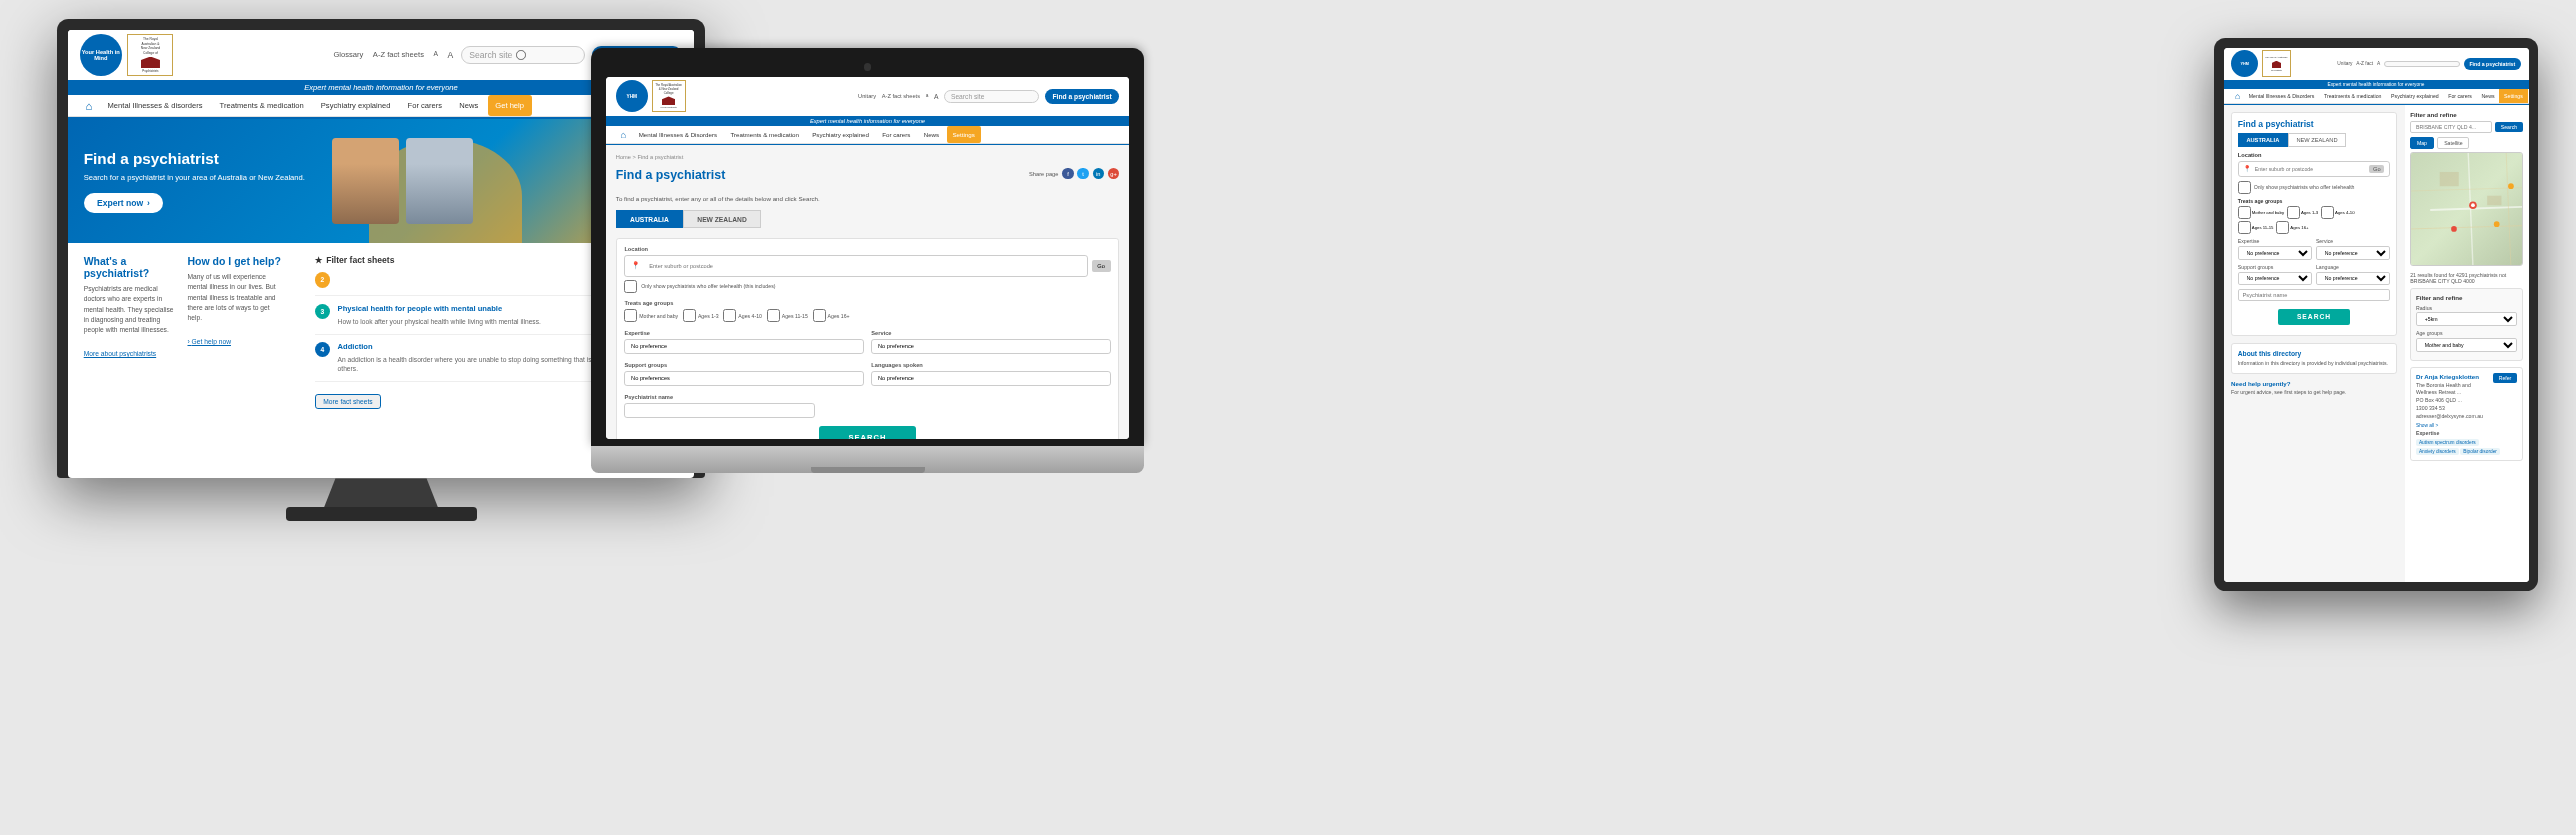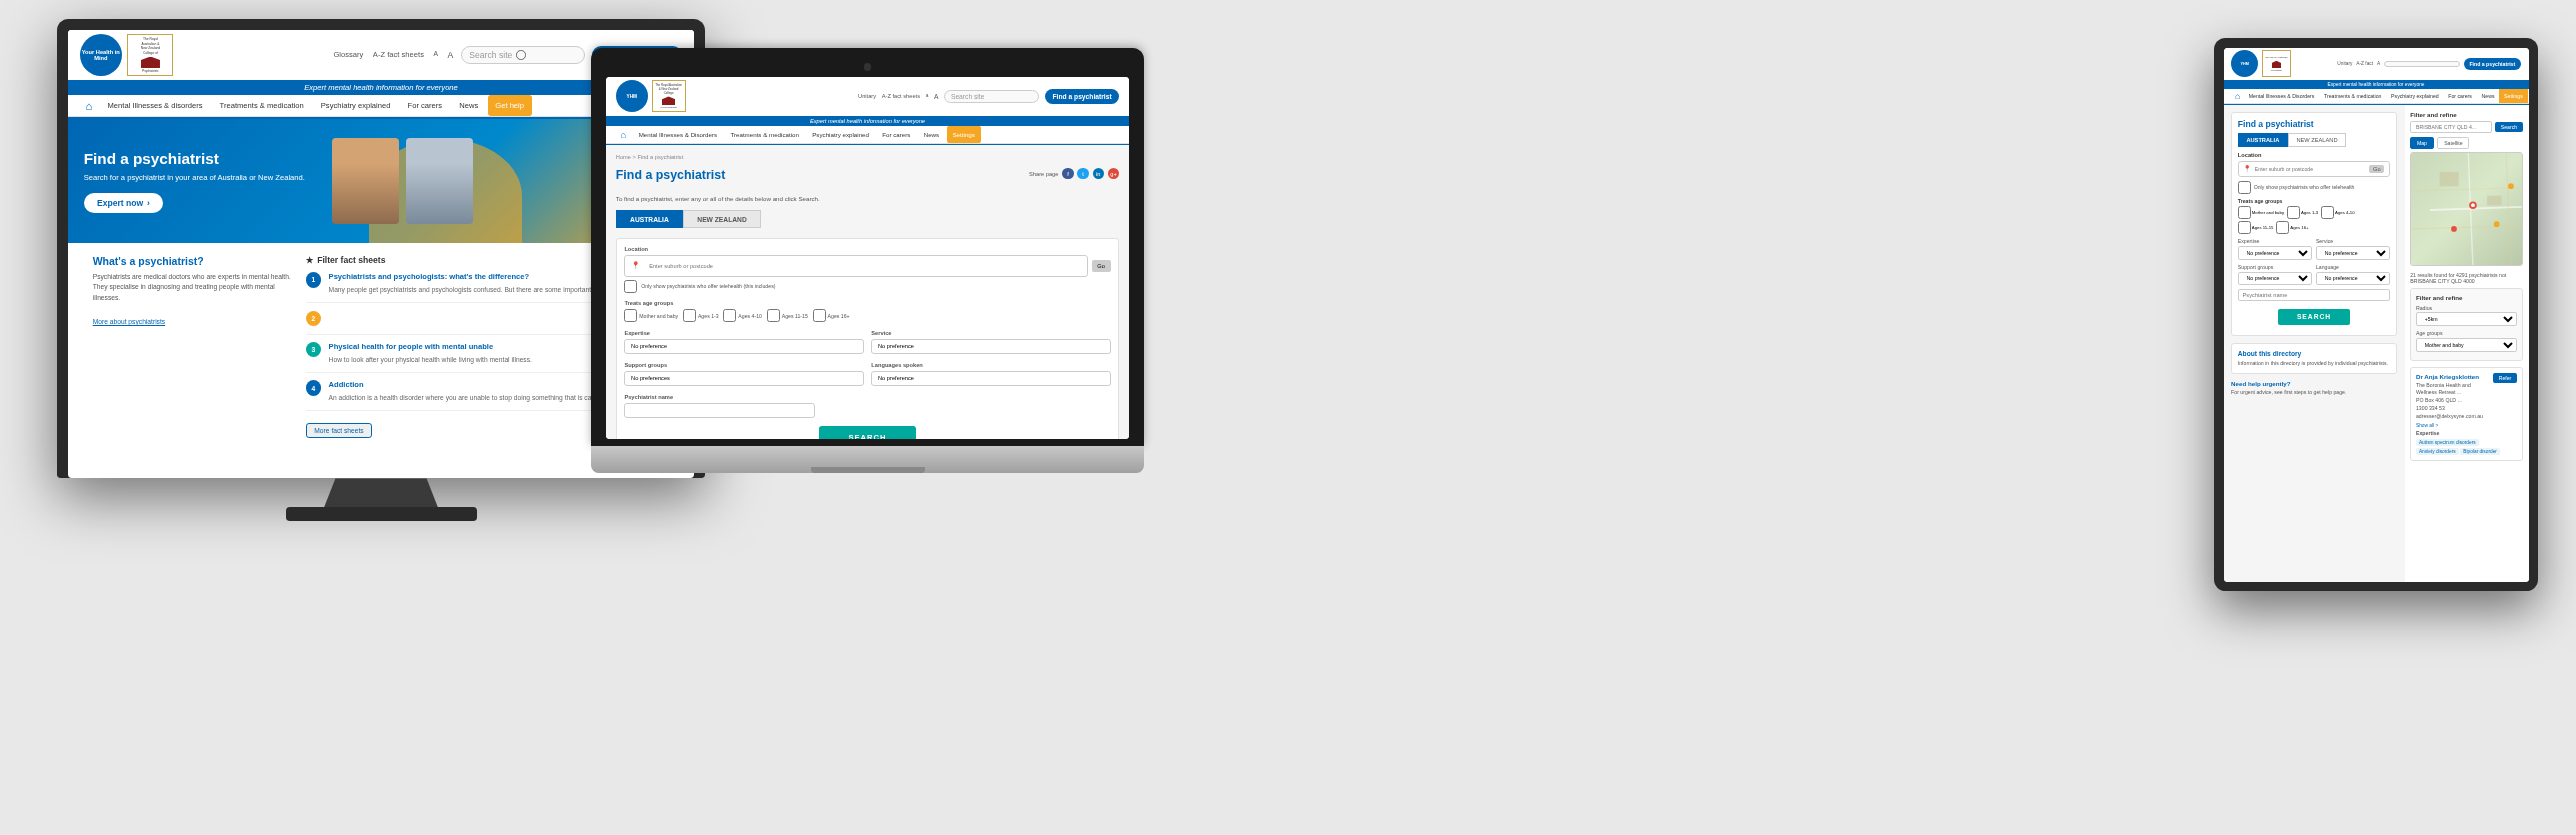--- a/index.html
+++ b/index.html
@@ -326,23 +326,22 @@
       bottom: -9.5px;
       width: 153px;
       height: 114px;
       background: rgba(245, 166, 35, 0.6);
       border-radius: 50% 50% 0 0;
     }
 
     
     .content-area {
       display: flex;
-      gap: 13px;
+      gap: 31px;
       padding: 11.4px 15.3px;
-      margin-left: 9px;
     }
 
     .what-section {
       flex: 0 0 200px;
     }
 
     .what-section h2 {
       font-size: 10.5px;
       font-weight: bold;
       color: #0066b3;
@@ -1142,34 +1141,32 @@
       </div>
 
       <div class="content-area">
         <div class="what-section">
           <div style="display:flex; gap:7.6px; margin-bottom:9.5px;">
             <div style="flex:1;">
               <h2>What's a psychiatrist?</h2>
               <p>Psychiatrists are medical doctors who are experts in mental health. They specialise in diagnosing and treating people with mental illnesses.</p>
               <span class="more-link">More about psychiatrists</span>
             </div>
+            <div style="flex:1;">
+              <h2>How do I get help?</h2>
+              <p>Many of us will experience mental illness in our lives. But mental illness is treatable and there are lots of ways to get help.</p>
+              <span class="more-link">› <span>Get help now</span></span>
+            </div>
           </div>
         </div>
 
         <div class="fact-sheets">
           <div class="fact-sheets-title">
             <span class="star-icon">★</span>
             <span>Filter fact sheets</span>
-          </div>
-          <div class="fact-item">
-            <div class="fact-num">1</div>
-            <div class="fact-content">
-              <h3>Psychiatrists and psychologists: what's the difference?</h3>
-              <p>Many people get psychiatrists and psychologists confused. But there are some important differences.</p>
-            </div>
           </div>
           <div class="fact-item">
             <div class="fact-num yellow">2</div>
           </div>
           <div class="fact-item">
             <div class="fact-num teal">3</div>
             <div class="fact-content">
               <h3>Physical health for people with mental unable</h3>
               <p>How to look after your physical health while living with mental illness.</p>
             </div>

